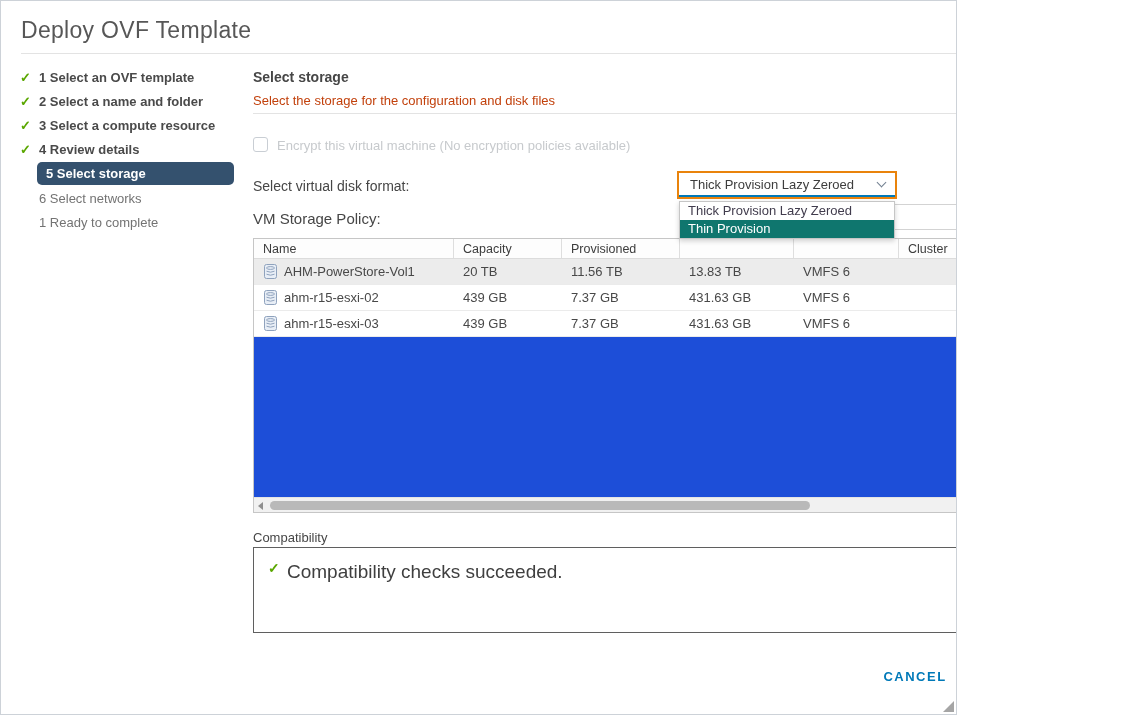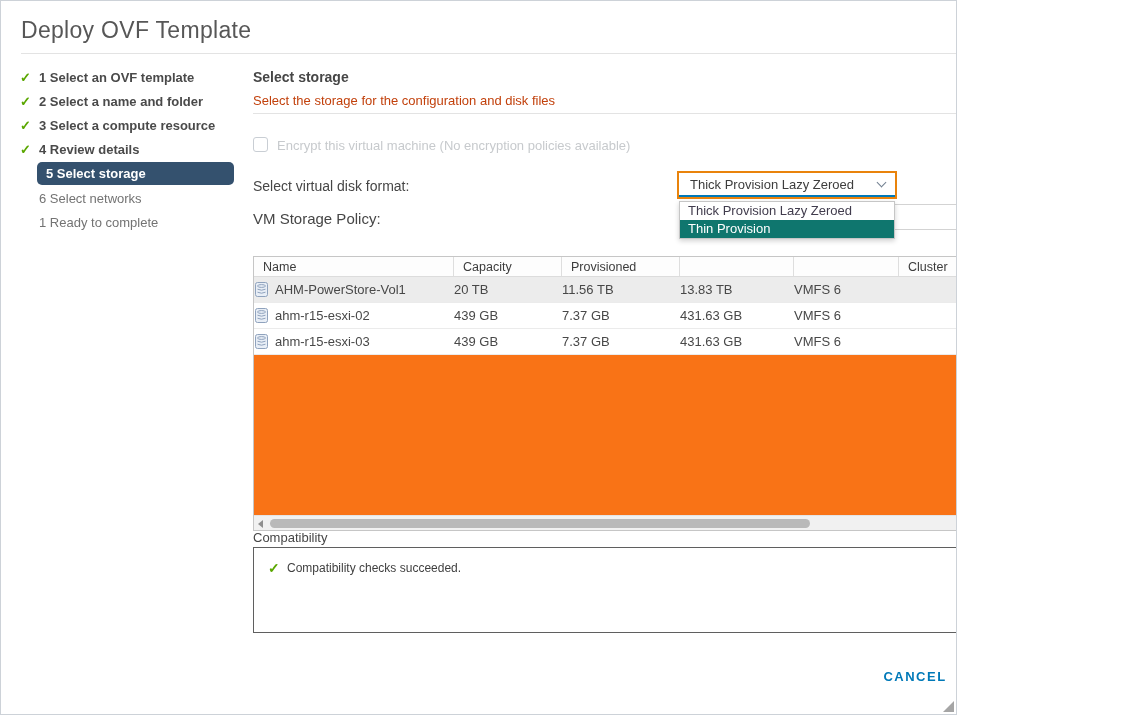--- a/index.html
+++ b/index.html
@@ -54,33 +54,33 @@
   .policy-label { position:absolute; left:252px; top:209px; font-size:15px; }
   .policy-select { position:absolute; left:678px; top:203px; width:362px; height:26px;
        border:1px solid #d3d3d3; border-radius:4px; background:#fff;
        display:flex; align-items:center; padding:0 12px; cursor:pointer; }
   .policy-select .chevron { border-color:#a2a8ae; }
 
   .warning-icon { position:absolute; left:1089px; top:205px; }
 
   
   .ds-table { position:absolute; left:252px; top:237px; width:856px; height:275px;
-              border:1px solid #c6c6c6; background:#f97316; font-size:13px;margin-top:18px; }
+              border:1px solid #c6c6c6; background:#1d4ed8; font-size:13px; }
   .ds-header { display:flex; height:20px; border-bottom:1px solid #dcdcdc;
                background:#fdfdfd; color:#3c3c3c; font-size:12.5px; }
   .ds-header .cell { display:flex; align-items:center; padding-left:9px;
                      border-right:1px solid #dedede; height:100%; }
   .ds-header .cell:last-child { border-right:none; }
   .ds-body { position:absolute; top:20px; left:0; right:13px; bottom:15px; overflow:hidden; }
   .ds-row { display:flex; height:26px; align-items:center; border-bottom:1px solid #ebebeb;
             color:#484848; cursor:pointer; background:#fff; }
   .ds-row.selected { background:#ececec; }
   .c-name { width:200px; } .c-cap { width:108px; } .c-prov { width:118px; }
   .c-free { width:114px; } .c-type { width:105px; } .c-cluster { flex:1; }
-  .ds-row .cell { display:flex; align-items:center; overflow:hidden;
+  .ds-row .cell { padding-left:9px; display:flex; align-items:center; overflow:hidden;
                   white-space:nowrap; }
   .ds-icon { margin:0 7px 0 1px; flex:0 0 auto; display:inline-flex; }
 
   .vscroll { position:absolute; top:20px; right:0; bottom:15px; width:13px;
              background:#f6f6f6; border-left:1px solid #e4e4e4; }
   .tri-up { position:absolute; top:6px; left:2px; width:0; height:0;
             border-left:4px solid transparent; border-right:4px solid transparent;
             border-bottom:5px solid #979797; }
   .hscroll { position:absolute; left:0; right:13px; bottom:0; height:15px;
              background:#f1f1f1; border-top:1px solid #e4e4e4; }
@@ -97,21 +97,21 @@
   .tri-down { position:absolute; left:2px; top:5px; width:0; height:0;
               border-left:4px solid transparent; border-right:4px solid transparent;
               border-top:5px solid #ababab; }
 
   
   .compat-label { position:absolute; left:252px; top:529px; font-size:13px; }
   .compat-box { position:absolute; left:252px; top:546px; width:856px; height:86px;
                 border:1px solid #5f5f5f; background:#fff; }
   .compat-check { position:absolute; left:14px; top:12px; color:#5aa700;
                   font-size:14px; font-weight:700; }
-  .compat-msg { position:absolute; left:33px; top:13px; font-size:12px; color:#3f3f3f; }
+  .compat-msg { position:absolute; left:33px; top:13px; font-size:19px; color:#3f3f3f; }
 
   
   .btn-cancel { position:absolute; left:874px; top:662px; width:80px; height:26px;
        background:none; border:none; color:#0079b8; font-size:13px; font-weight:700;
        letter-spacing:1.5px; cursor:pointer; font-family:inherit; }
   .btn-back { position:absolute; left:968px; top:658px; width:73px; height:33px;
        background:#fff; border:1px solid #0079b8; border-radius:13px; color:#0079b8;
        font-size:13px; font-weight:700; letter-spacing:1.5px; cursor:pointer;
        font-family:Liberation Serif, serif; }
   .btn-next { position:absolute; left:1051px; top:655px; width:75px; height:38px;

